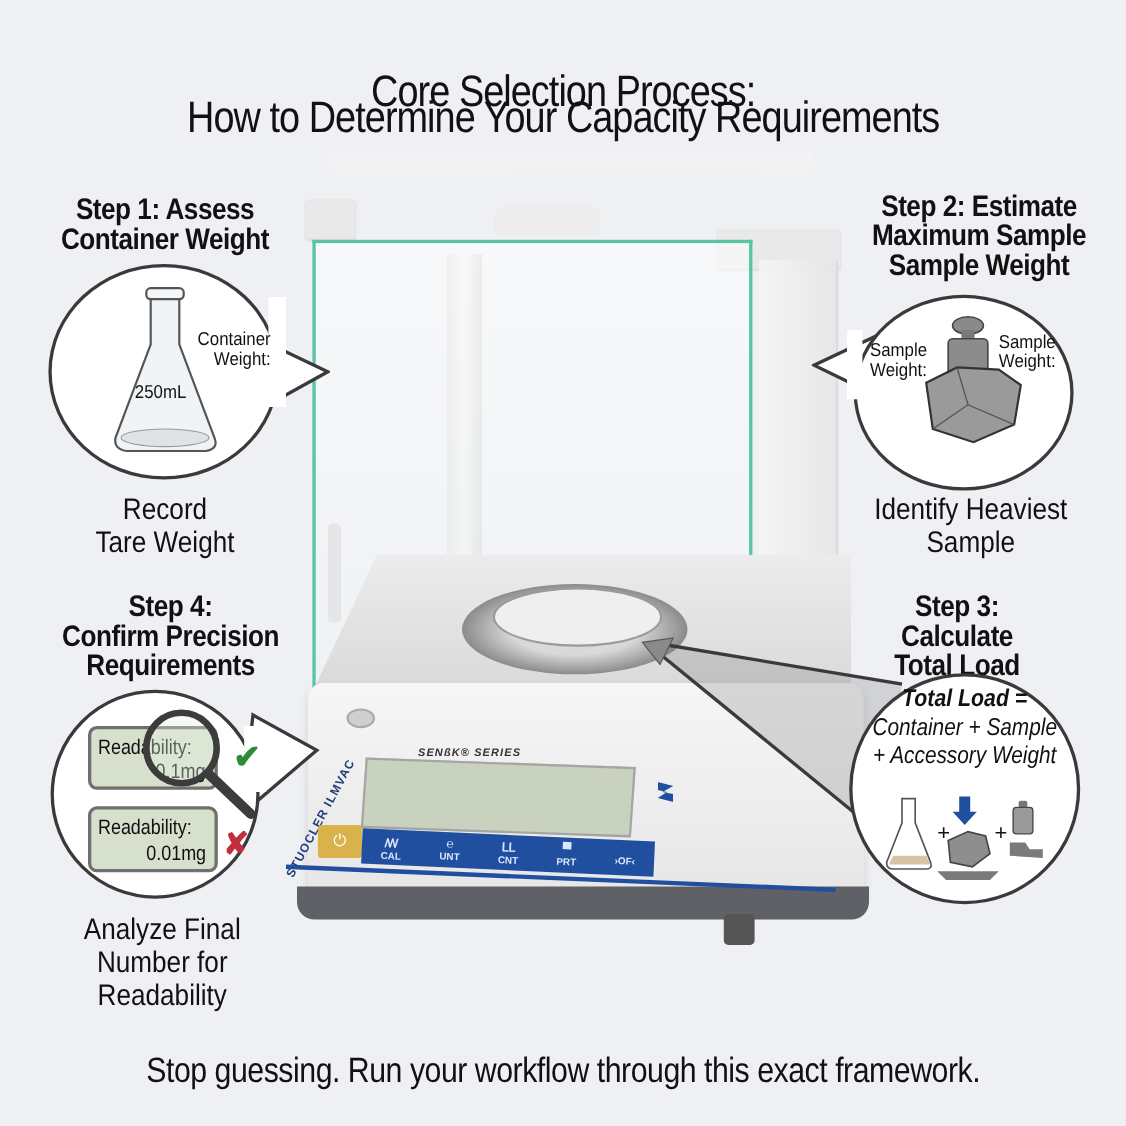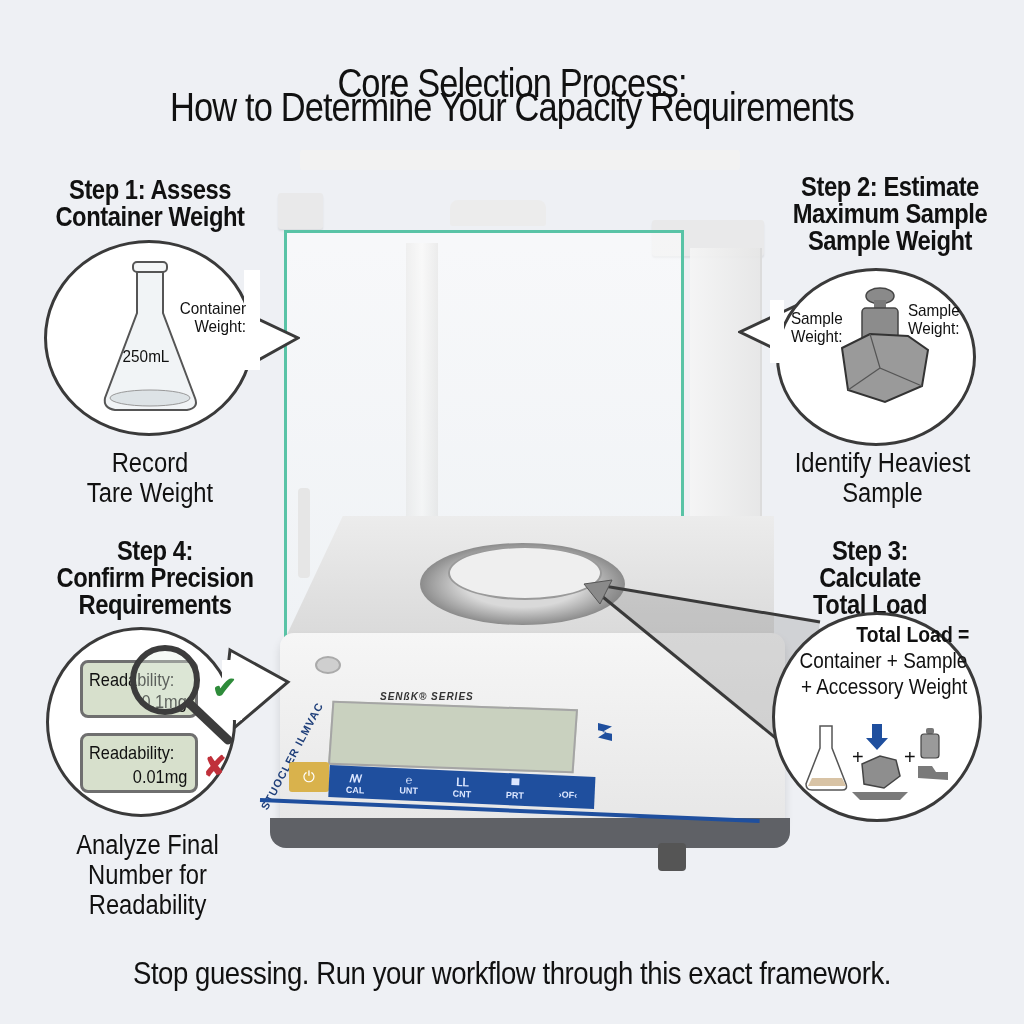--- a/index.html
+++ b/index.html
@@ -36,21 +36,21 @@
     background:linear-gradient(180deg, rgba(255,255,255,.55), rgba(240,244,246,.55)); }
   .key { color:#dbe6ff; font-size:9px; text-align:center; font-weight:700; }
   .lcd-box { background:#d7e0cc; border:3px solid #6f6f6f; border-radius:8px; box-sizing:border-box; }
 </style>
 </head>
 <body>
 
 <div class="abs title" style="top:60px;">Core Selection Process:</div>
 <div class="abs title" style="top:84px; margin-top:0;">How to Determine Your Capacity Requirements</div>
 
-<div class="abs" style="left:260px; top:138px; width:540px; height:740px;">
+<div class="abs" style="left:260px; top:126px; width:540px; height:740px;">
 
   <div class="abs" style="left:40px; top:12px; width:440px; height:20px; background:#f2f2f2; border-radius:3px;"></div>
   <div class="abs" style="left:18px; top:55px; width:45px; height:36px; background:#e9e9ea; border-radius:3px; box-shadow:0 2px 2px rgba(0,0,0,.08);"></div>
   <div class="abs" style="left:392px; top:82px; width:112px; height:36px; background:#e9e9ea; border-radius:3px; box-shadow:0 2px 2px rgba(0,0,0,.08);"></div>
   <div class="abs" style="left:190px; top:62px; width:96px; height:26px; background:#ececec; border-radius:8px 8px 2px 2px;"></div>
 
   <div class="abs" style="left:146px; top:105px; width:32px; height:285px; background:linear-gradient(90deg,#dcdcdc,#f2f2f2,#d4d4d4);"></div>
 
   <div class="abs glass" style="left:24px; top:92px; width:400px; height:410px; border-width:3px 3px 0 3px;"></div>
   <div class="abs" style="left:430px; top:110px; width:70px; height:340px; background:linear-gradient(90deg,rgba(245,245,245,.9),rgba(230,230,230,.9)); border-right:2px solid #dcdcdc;"></div>
@@ -163,21 +163,21 @@
   <div>Identify Heaviest</div>
   <div>Sample</div>
 </div>
 
 <div class="abs step-head" style="left:775px; top:538px; width:190px;">
   <div>Step 3:</div>
   <div>Calculate</div>
   <div>Total Load</div>
 </div>
 <div class="abs bubble" style="left:772px; top:612px; width:210px; height:210px;"></div>
-<div class="abs" style="left:772px; top:622px; width:210px; text-align:right;">
+<div class="abs" style="left:772px; top:622px; width:210px; text-align:center;font-style:italic;">
   <div style="font-weight:700; font-size:22px; transform:scaleX(0.88);">Total Load =</div>
   <div style="font-size:22px; transform:scaleX(0.86); line-height:26px;">Container + Sample</div>
   <div style="font-size:22px; transform:scaleX(0.86); line-height:26px;">+ Accessory Weight</div>
 </div>
 <svg class="abs" style="left:800px; top:718px;" width="170" height="90">
   <path d="M20,8 L20,30 L6,66 Q6,72 12,72 L42,72 Q48,72 46,66 L32,30 L32,8 Z" fill="#fff" stroke="#555" stroke-width="1.5"></path>
   <path d="M12,60 L42,60 L46,68 L8,68 Z" fill="#d8c3a5"></path>
   <text x="52" y="46" font-size="20" font-family="Liberation Sans, sans-serif" fill="#111">+</text>
   <polygon points="72,6 82,6 82,20 88,20 77,32 66,20 72,20" fill="#1f4f9e"></polygon>
   <polygon points="62,46 80,38 96,42 100,58 84,70 64,66" fill="#8e8e8e" stroke="#444" stroke-width="1.5"></polygon>

